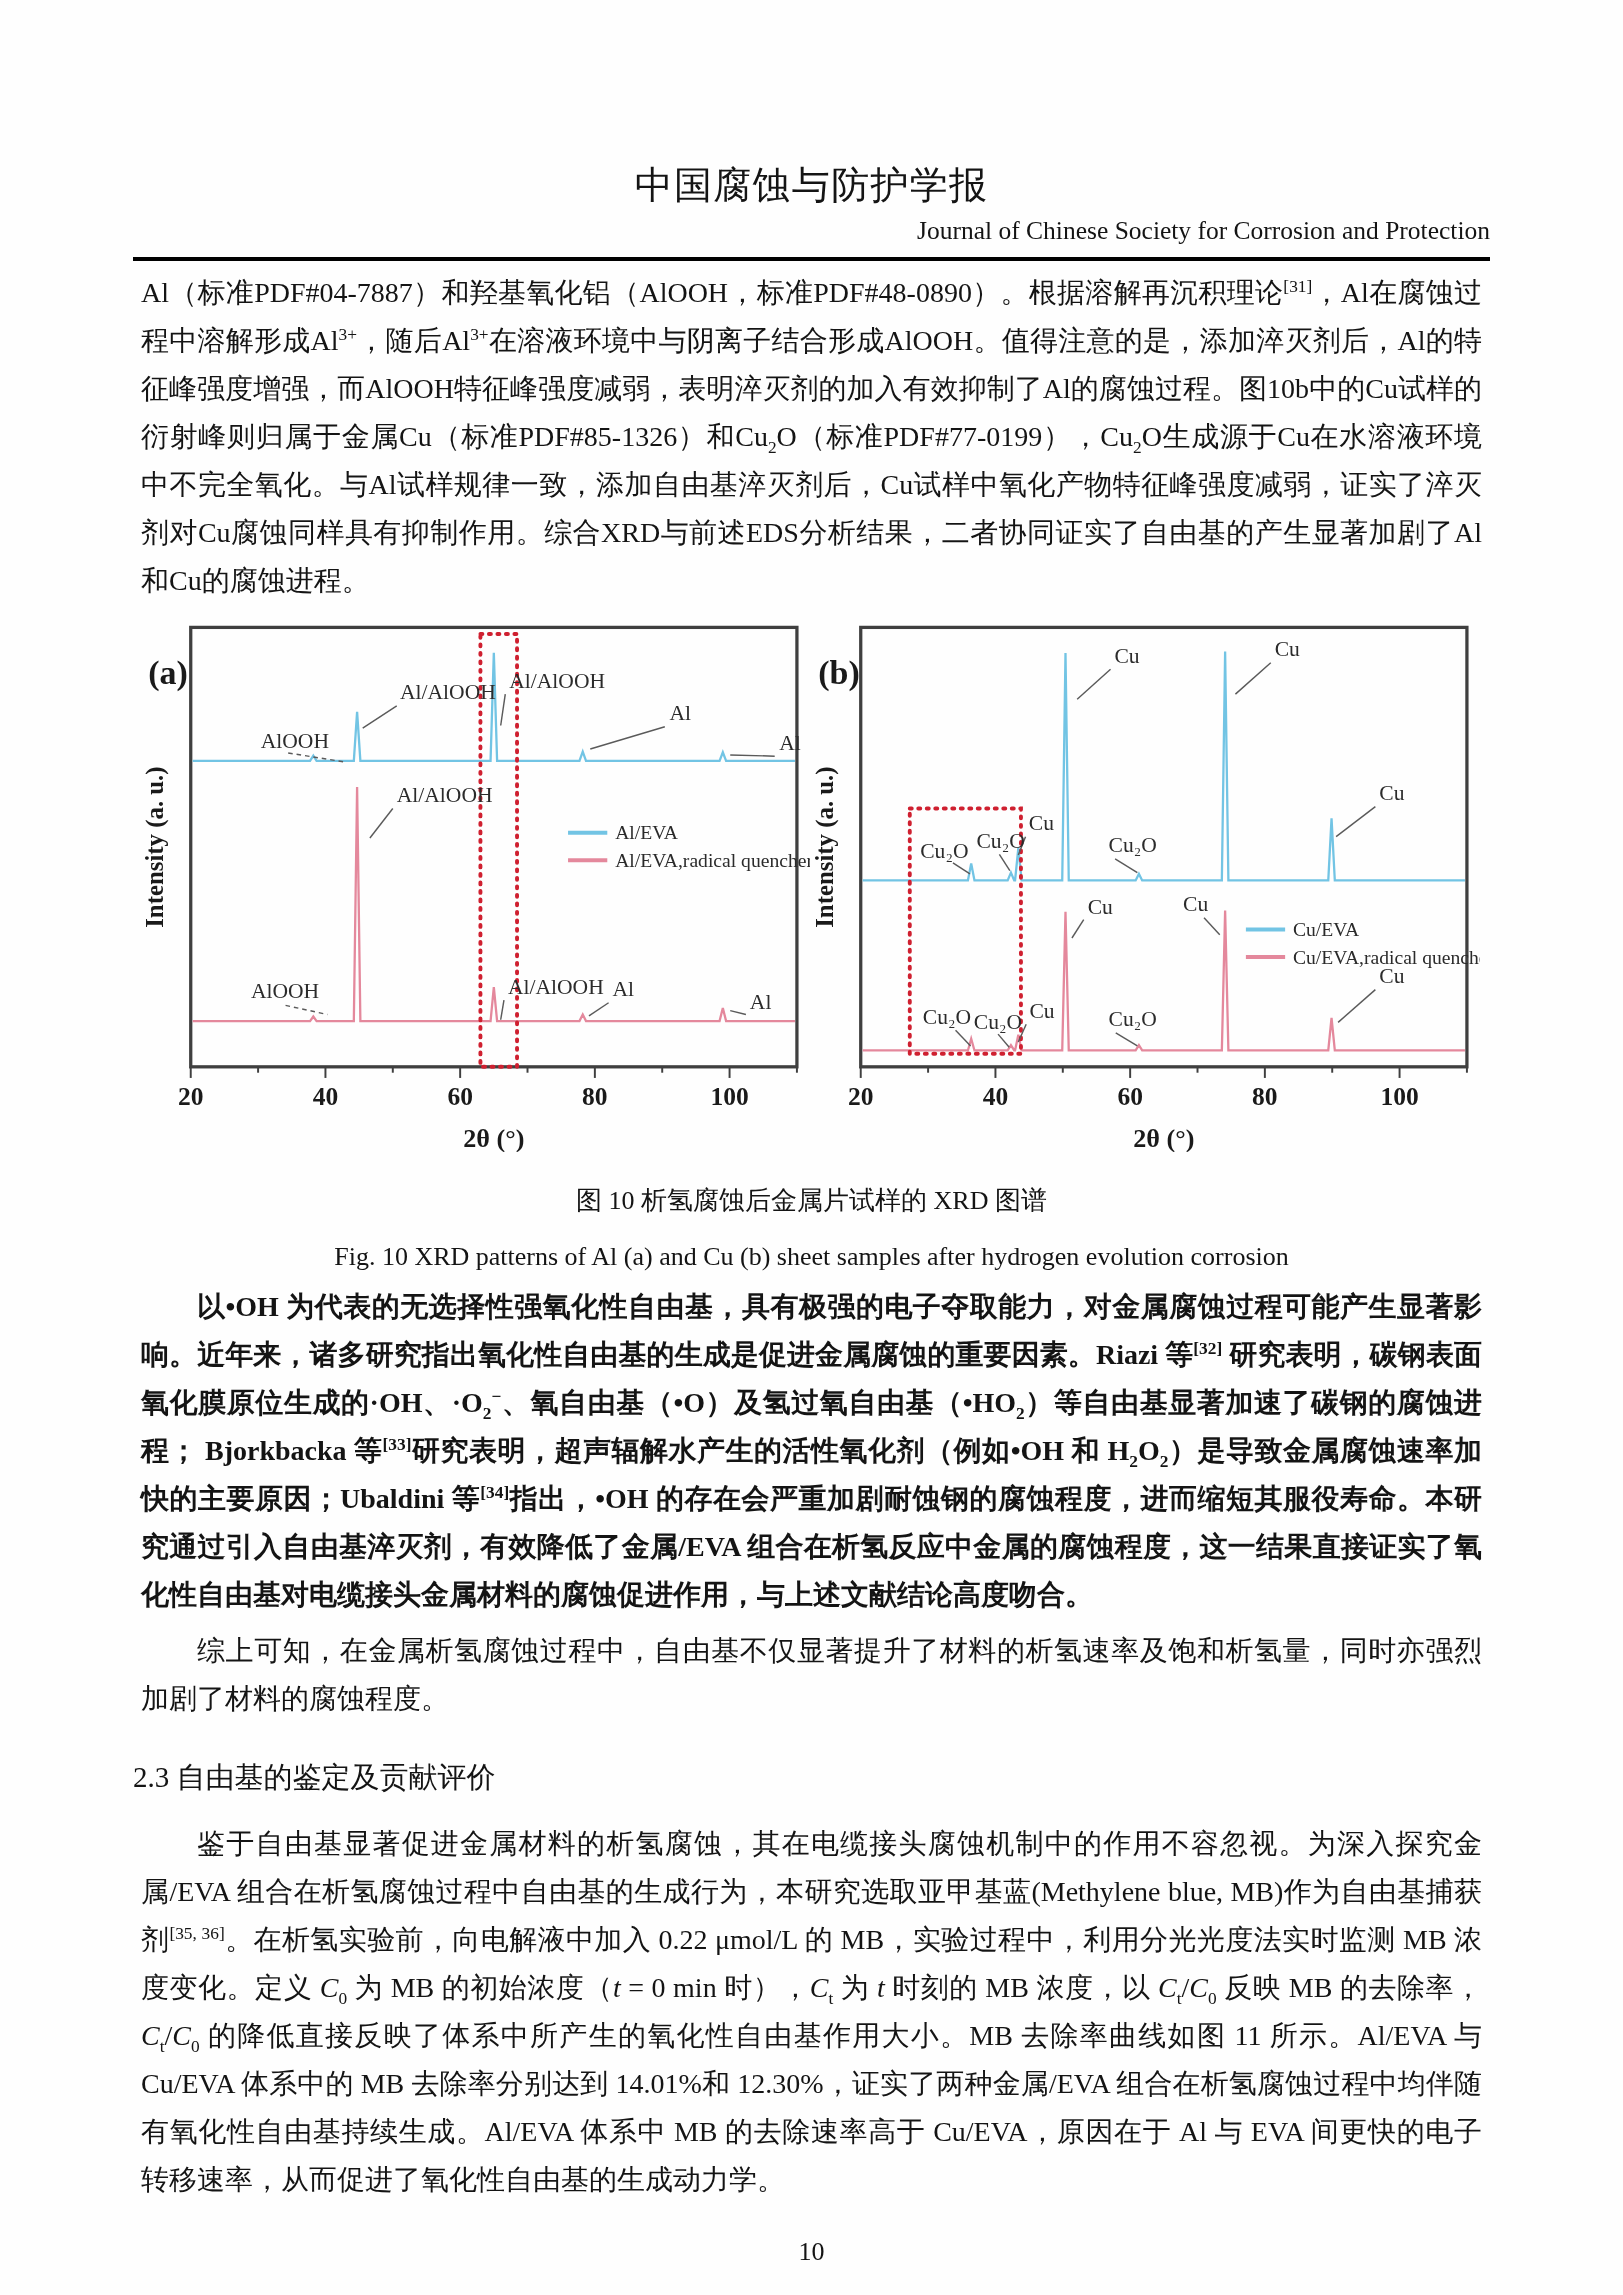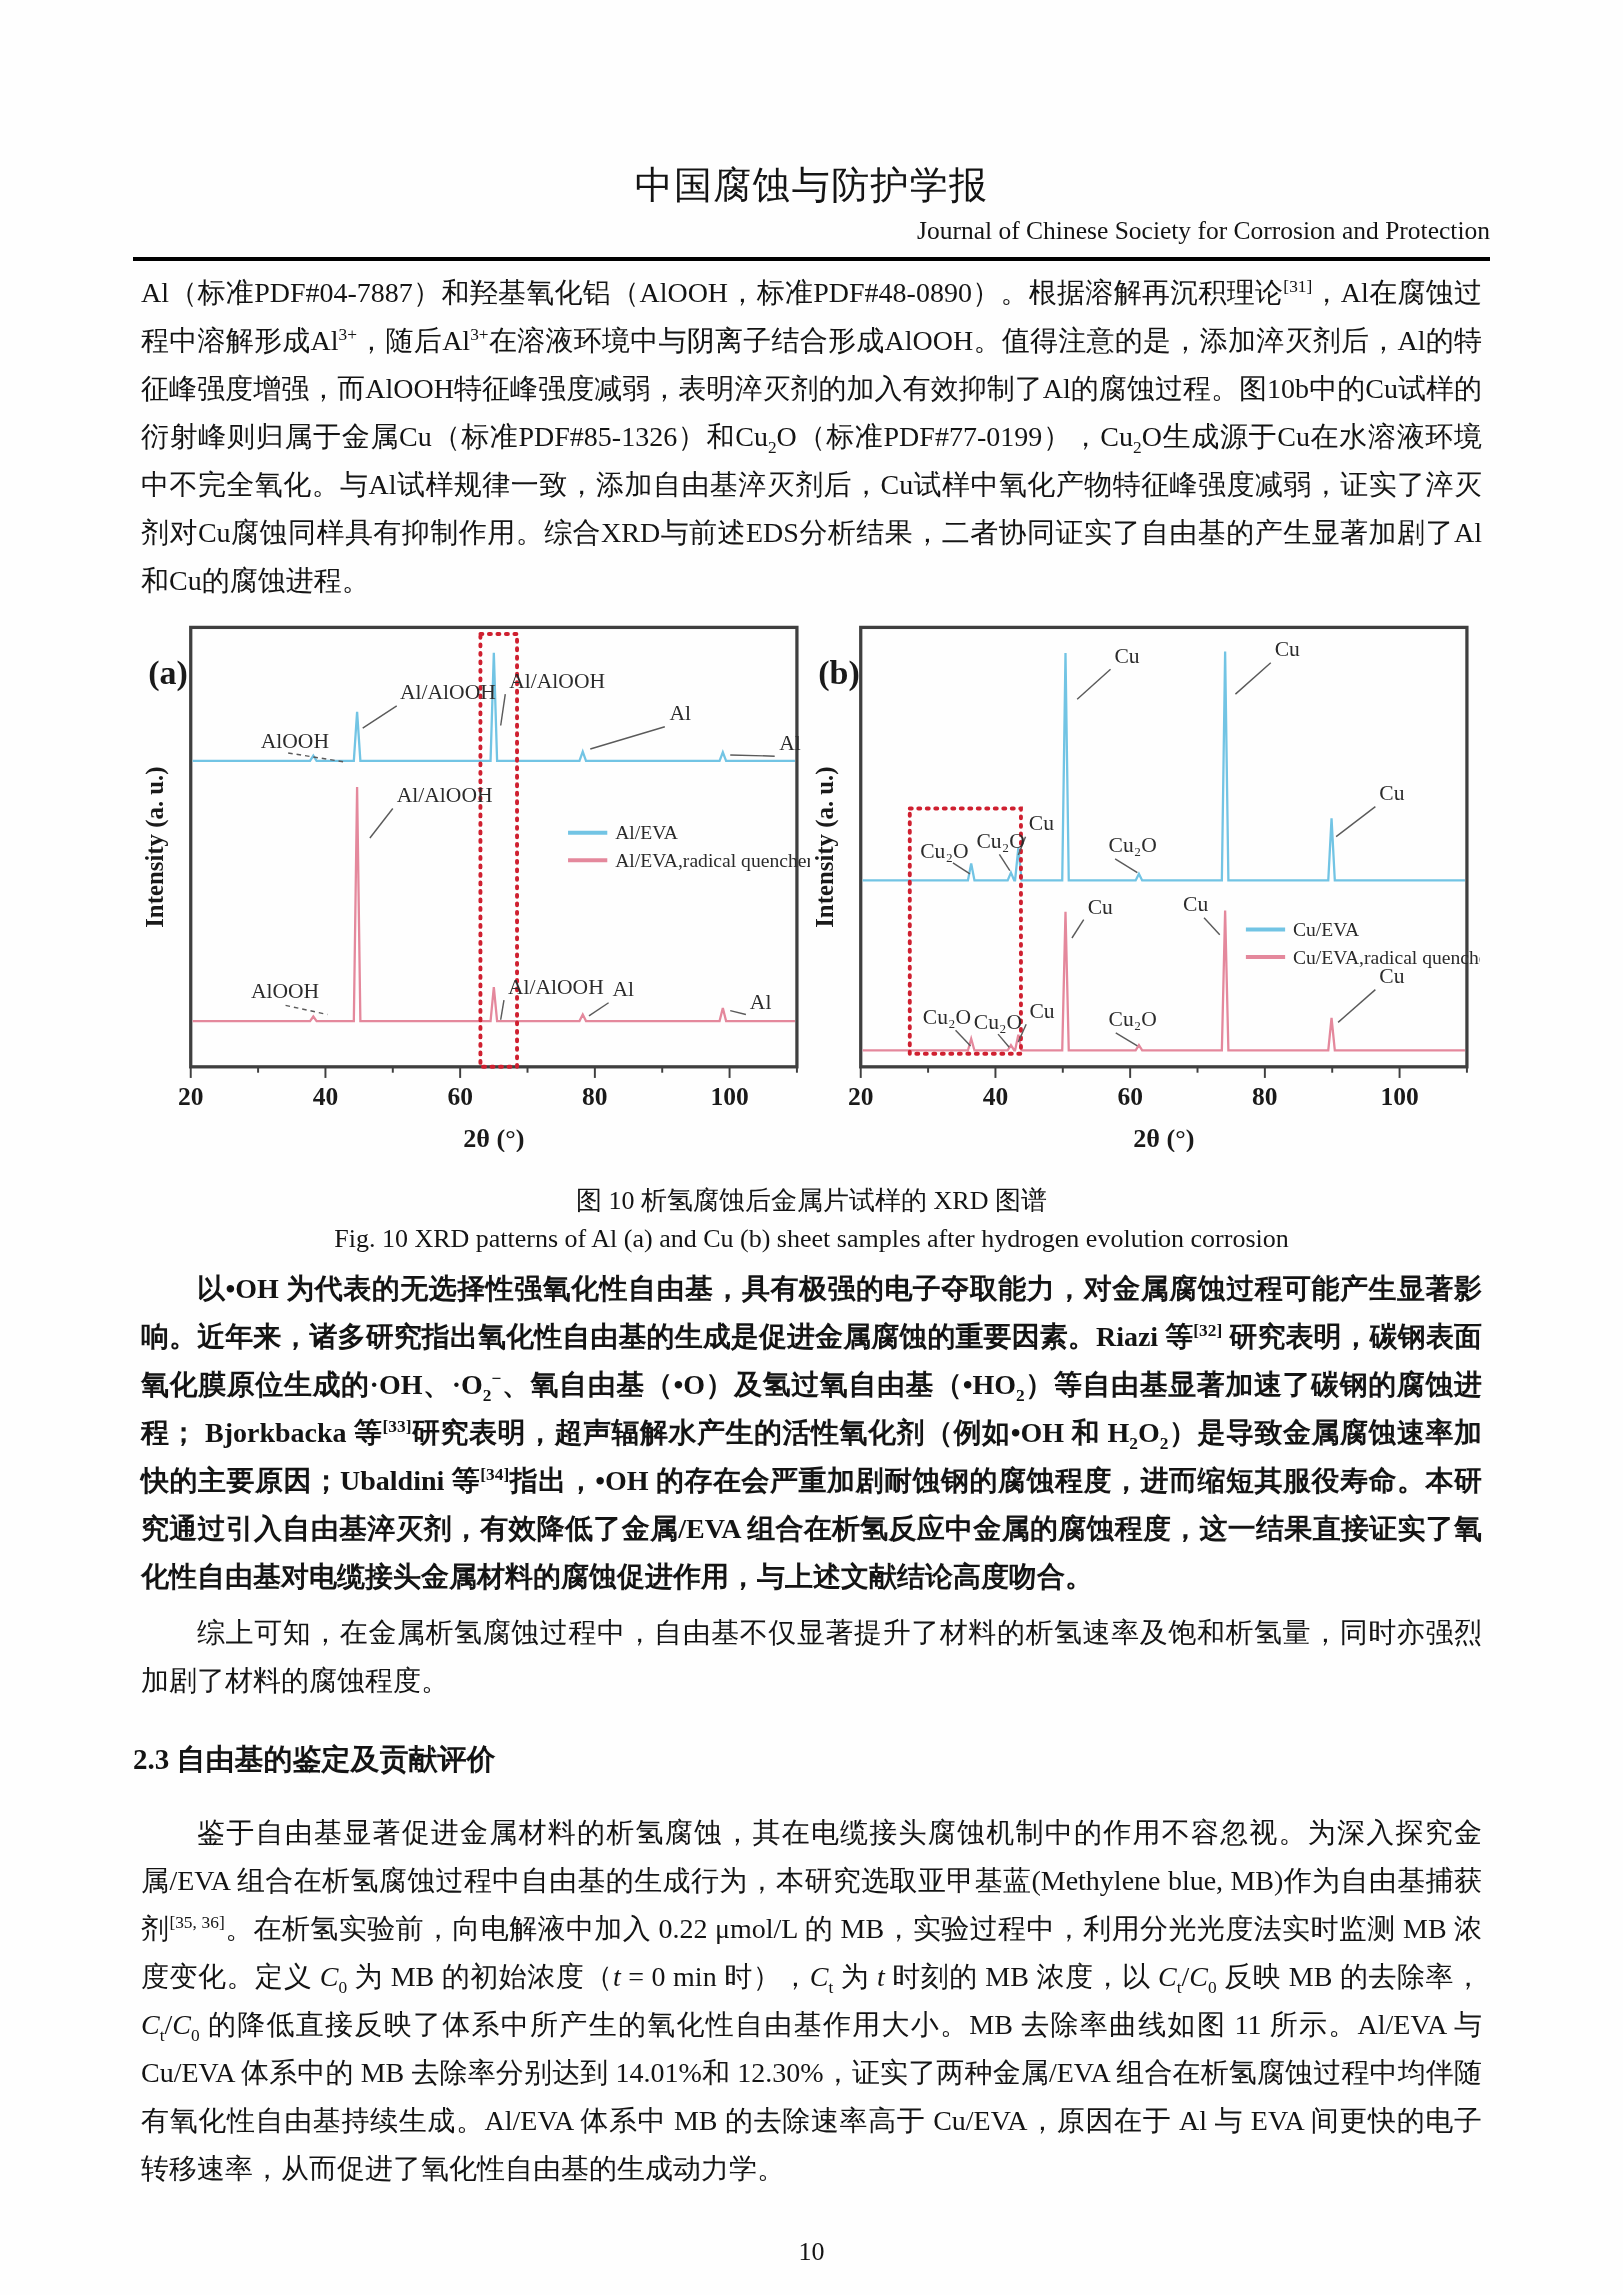--- a/index.html
+++ b/index.html
@@ -24,22 +24,22 @@
   p.body{
     font-size:28px;line-height:48px;text-align:justify;margin:8px;
   }
   .p1{margin-top:9.2px;}
   .indent{text-indent:2em;}
   .p2{margin-top:29px;font-weight:bold;}
   .figure-row{display:flex;justify-content:center;gap:2.6px;margin-top:17px;}
   .panel{width:667px;height:530px;}
   .cap{ text-align:center;font-size:26px;line-height:37px;margin:0;}
   .cap-zh{margin-top:30px;}
-  .cap-en{margin-top:1px;}
-  .sec-head{font-size:29px;font-weight:bold;margin:35px 0 29px 0;}
+  .cap-en{margin-top:19px;}
+  .sec-head{font-size:29px;font-weight:normal;margin:35px 0 22px 0;}
   .p4{margin-top:0;}
   .pagenum{
     position:absolute;left:0;right:0;bottom:28px;
     text-align:center;font-size:26px;
   }
   sup,sub{font-size:0.62em;line-height:0;}
   
   .ann{font:33px "Liberation Serif","DejaVu Serif",serif;fill:#2b2b2b;}
   .tick{font:bold 39px "Liberation Serif","DejaVu Serif",serif;fill:#1a1a1a;}
   .ptag{font:bold 52px "Liberation Serif","DejaVu Serif",serif;fill:#1a1a1a;}

